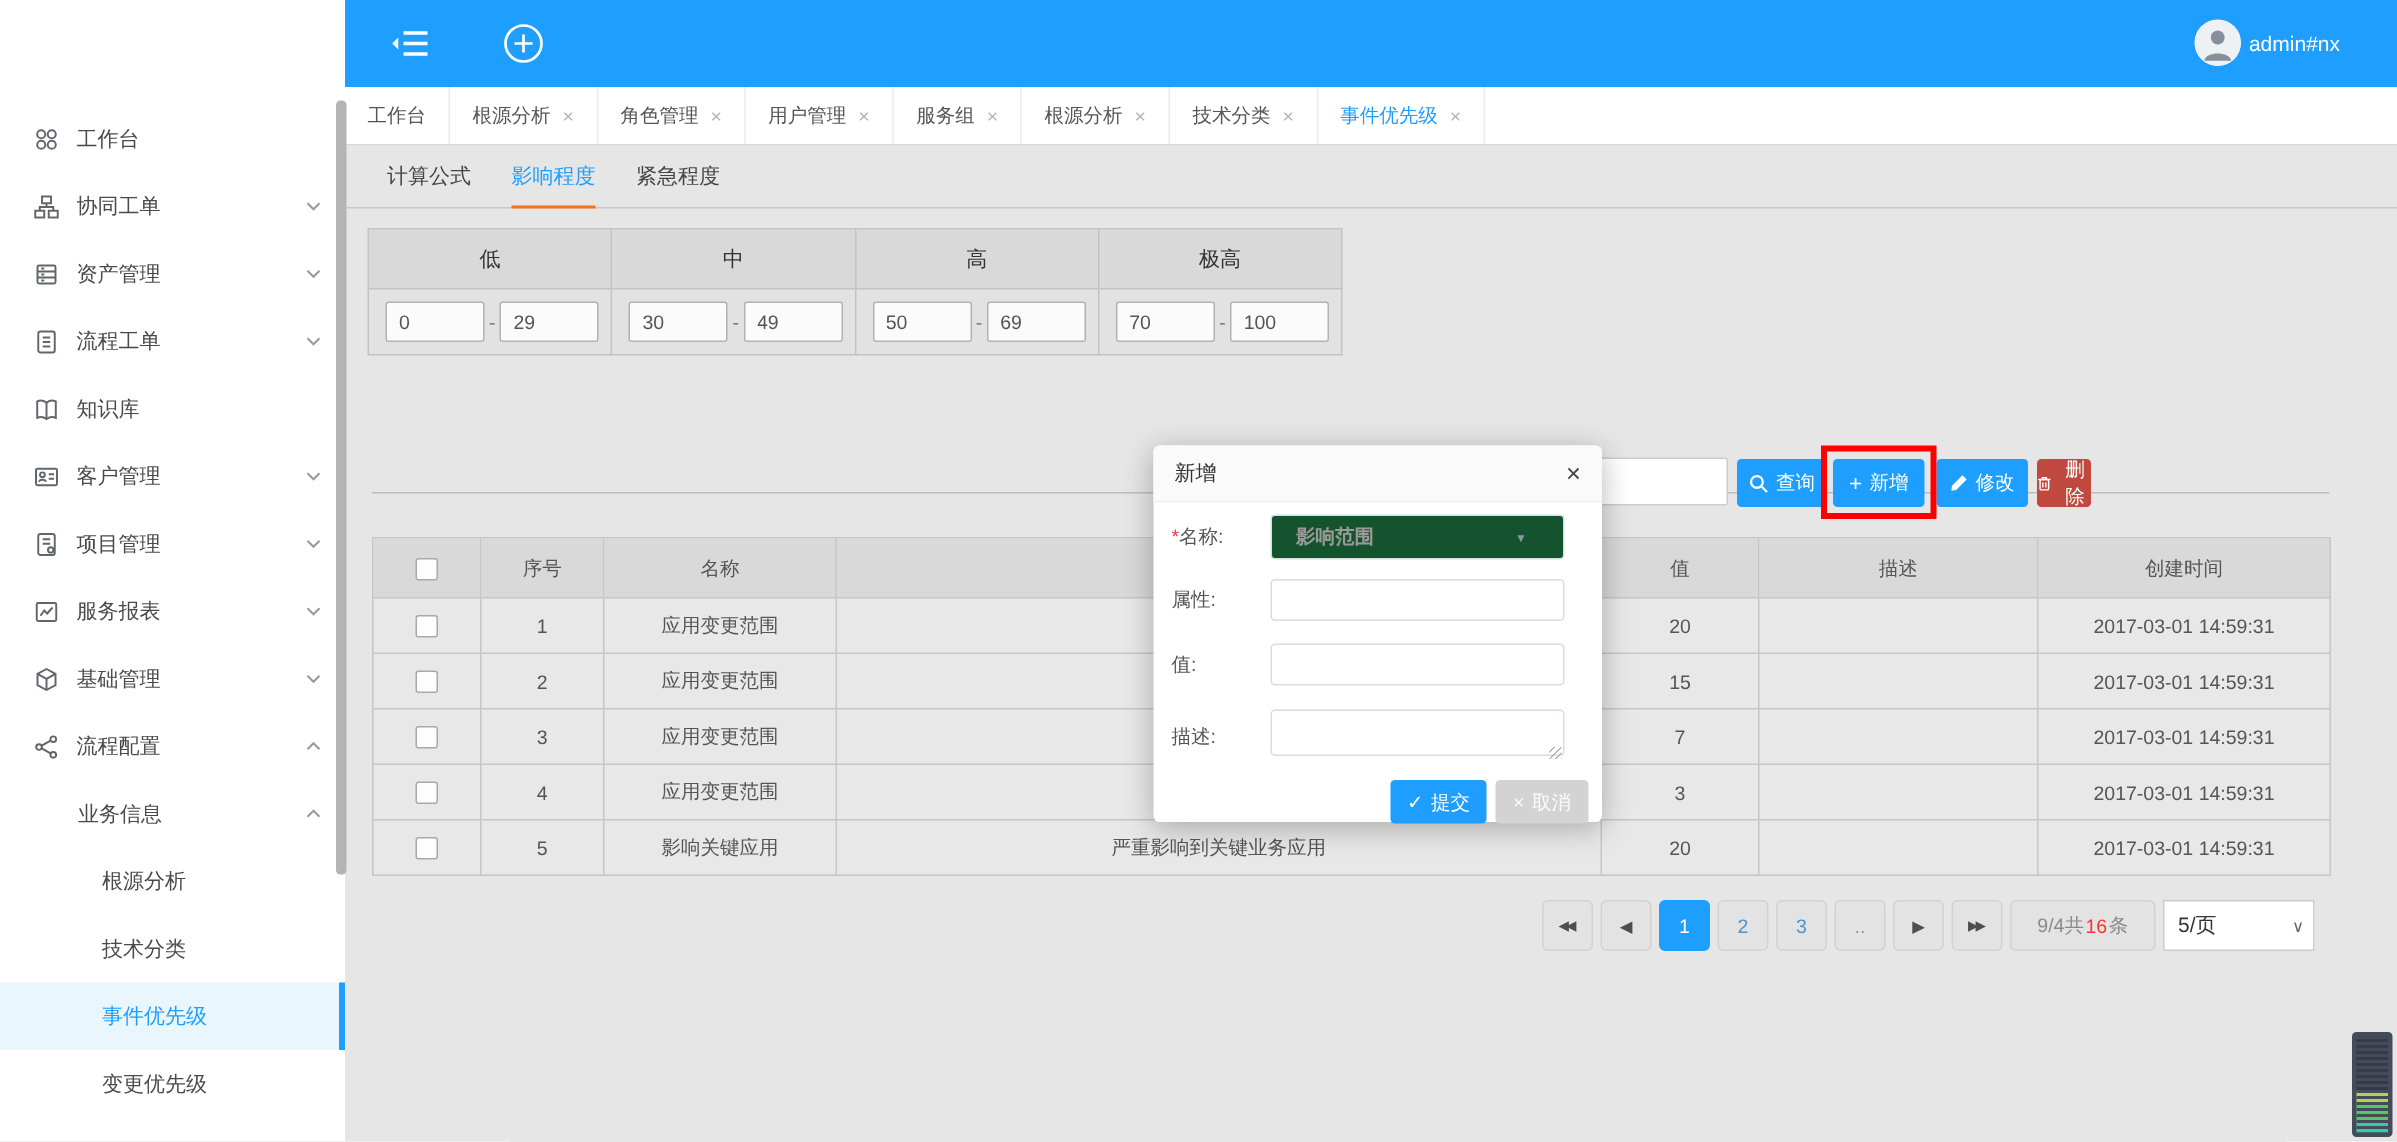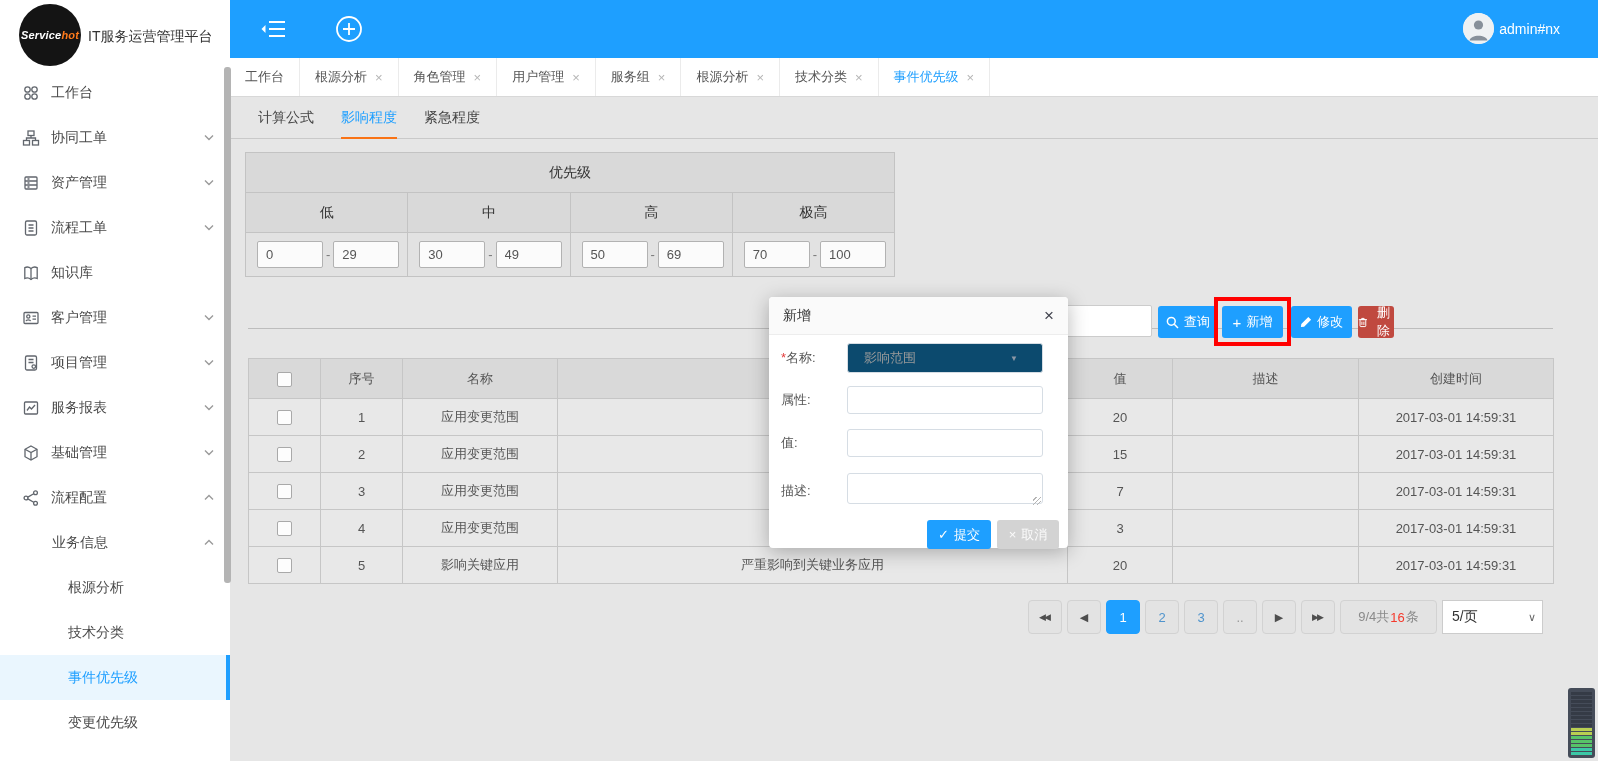--- a/index.html
+++ b/index.html
@@ -86,21 +86,21 @@
   .modal { position:absolute; left:769px; top:297px; width:299px; height:251px; background:#fff; border-radius:4px;
            box-shadow:0 4px 20px rgba(0,0,0,.28); z-index:8; }
   .modal-head { height:38px; background:#fafafa; border-bottom:1px solid #ededed; border-radius:4px 4px 0 0; display:flex; align-items:center; padding:0 14px; }
   .modal-title { font-size:14px; color:#333; }
   .modal-close { margin-left:auto; color:#41434e; font-size:17px; line-height:1; cursor:pointer; }
   .m-row { position:absolute; left:12px; width:275px; display:flex; align-items:center; }
   .r1 { top:46px; } .r2 { top:89px; } .r3 { top:132px; } .r4 { top:176px; }
   .m-label { width:66px; font-size:13px; color:#555; flex:0 0 auto; }
   .req { color:#e23c3c; }
   .m-field { width:196px; position:relative; }
-  .m-select { height:30px; border:1px solid #d6dde4; border-radius:3px; background:#0c4a6e; display:flex; align-items:center; justify-content:space-between; padding:0 24px 0 16px; font-size:13px; color:#9a9a9a; cursor:pointer; }
+  .m-select { height:30px; border:1px solid #d6dde4; border-radius:3px; background:#14532d; display:flex; align-items:center; justify-content:space-between; padding:0 24px 0 16px; font-size:13px; color:#9a9a9a; cursor:pointer;font-weight:bold; }
   .m-select .arrow { color:#8c97a5; font-size:8px; }
   .m-input { width:196px; height:28px; border:1px solid #d6dde4; border-radius:3px; background:#fff; padding:0 8px; font-size:13px; font-family:inherit; }
   .m-textarea { width:196px; height:31px; border:1px solid #d6dde4; border-radius:3px; background:#fff; padding:3px 8px; font-size:13px; font-family:inherit; resize:none; }
   .grip { position:absolute; right:2px; bottom:3px; width:8px; height:8px;
           background:repeating-linear-gradient(135deg, transparent 0 2px, #b5b5b5 2px 3px); pointer-events:none; }
   .m-btn { position:absolute; top:223px; height:29px; border:none; border-radius:3px; font-size:13px; color:#fff;
            display:flex; align-items:center; justify-content:center; gap:5px; cursor:pointer; font-family:inherit; }
   .m-submit { left:158px; width:64px; background:#1E9FFF; }
   .m-cancel { left:228px; width:62px; background:#d3d3d3; color:#fbfbfb; }
 
@@ -136,27 +136,20 @@
           <circle cx="15.5" cy="15.5" r="15.5" fill="#eef1f3"></circle>
           <circle cx="15.5" cy="12" r="4.6" fill="#87909a"></circle>
           <path d="M6.5 27.5c1-6.5 17-6.5 18 0z" fill="#87909a"></path>
         </svg>
       </span>
       <span class="username">admin#nx</span>
     </div>
   </header>
 
   <aside class="sidebar">
-    <div class="side-head">
-      <div class="logo">
-          <span class="svc">Service</span>
-          <span class="hot">hot</span>
-        </div>
-      <div class="app-title">IT服务运营管理平台</div>
-    </div>
     <nav class="side-menu">
 
       <div class="side-item">
         <span class="ic">
             <svg viewBox="0 0 18 18" width="18" height="18" fill="none" stroke="#61666d" stroke-width="1.3">
               <circle cx="5.5" cy="5.5" r="2.7"></circle>
               <circle cx="12.5" cy="5.5" r="2.7"></circle>
               <circle cx="5.5" cy="12.5" r="2.7"></circle>
               <circle cx="12.5" cy="12.5" r="2.7"></circle>
             </svg>
@@ -365,23 +358,20 @@
 
   <div class="subtabs">
     <div class="subtab">计算公式</div>
     <div class="subtab active">影响程度</div>
     <div class="subtab">紧急程度</div>
   </div>
   <div class="divider1"></div>
 
   <table class="ptable">
     <tbody>
-        <tr class="t-title">
-      <th colspan="4">优先级</th>
-    </tr>
     <tr class="t-head">
       <th>低</th>
       <th>中</th>
       <th>高</th>
       <th>极高</th>
     </tr>
     <tr class="t-inputs">
       <td>
             <div class="range">
               <input value="0" style="">

